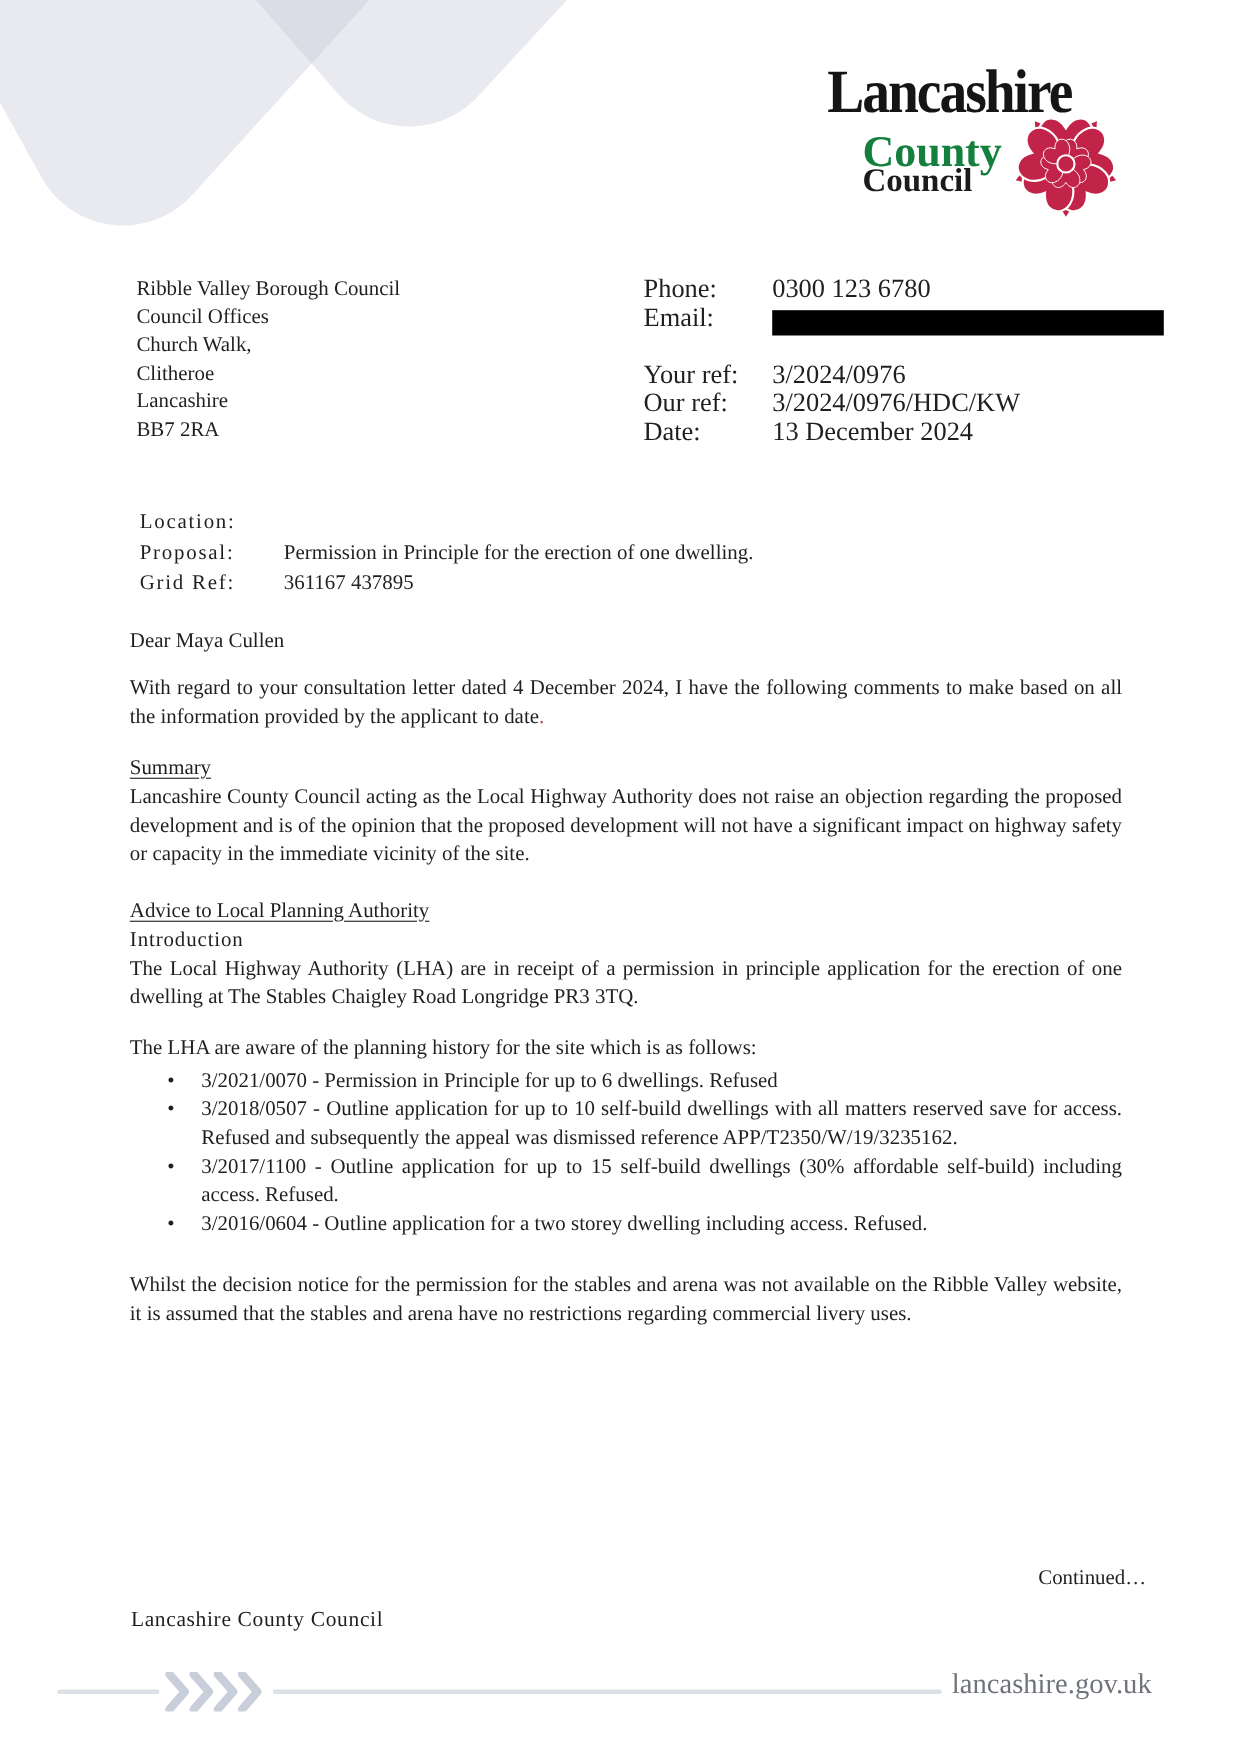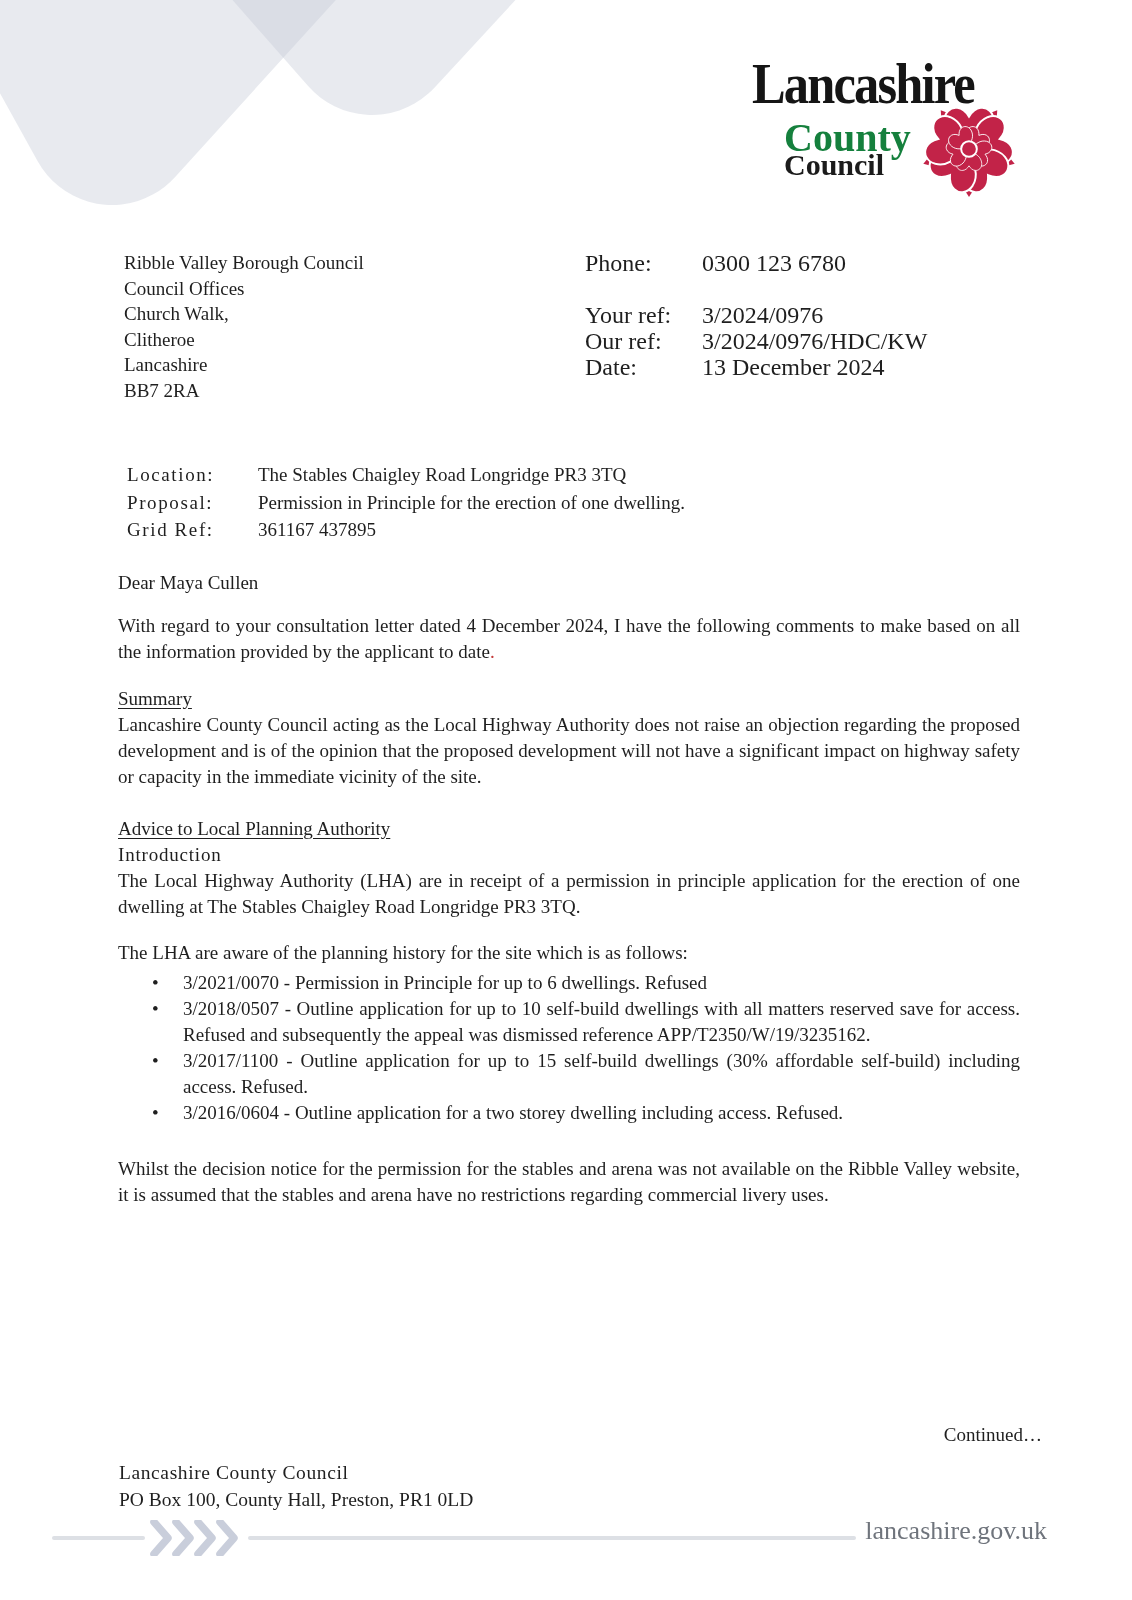--- a/index.html
+++ b/index.html
@@ -115,39 +115,42 @@
     <div>Clitheroe</div>
     <div>Lancashire</div>
     <div>BB7 2RA</div>
   </div>
 
   <div class="contact">
     <div class="row">
       <span class="lab">Phone:</span>
       <span class="val">0300 123 6780</span>
     </div>
+    <div class="row">
+      <span class="lab">Email:</span>
+      <span class="redact"></span>
+    </div>
     <div class="spacer-row"></div>
     <div class="row">
       <span class="lab">Your ref:</span>
       <span class="val">3/2024/0976</span>
     </div>
     <div class="row">
       <span class="lab">Our ref:</span>
       <span class="val">3/2024/0976/HDC/KW</span>
     </div>
     <div class="row">
       <span class="lab">Date:</span>
       <span class="val">13 December 2024</span>
     </div>
   </div>
 
   <div class="application">
     <div class="row">
       <span class="lab">Location:</span>
-      <span class="val">The Stables Chaigley Road Longridge PR3 3TQ</span>
     </div>
     <div class="row">
       <span class="lab">Proposal:</span>
       <span class="val">Permission in Principle for the erection of one dwelling.</span>
     </div>
     <div class="row">
       <span class="lab">Grid Ref:</span>
       <span class="val">361167 437895</span>
     </div>
   </div>
@@ -187,21 +190,20 @@
         <span class="bullet">•</span>
         <span>3/2016/0604 - Outline application for a two storey dwelling including access. Refused.</span>
       </div>
     </div>
 
     <div class="para">Whilst the decision notice for the permission for the stables and arena was not available on the Ribble Valley website, it is assumed that the stables and arena have no restrictions regarding commercial livery uses.</div>
   </div>
 
   <div class="continued">Continued…</div>
   <div class="footer-name">Lancashire County Council</div>
-  <div class="footer-addr">PO Box 100, County Hall, Preston, PR1 0LD</div>
 
   <div class="rule rule-1"></div>
   <svg class="chevrons" width="95" height="36" viewBox="0 0 95 36" aria-hidden="true">
     <g fill="none" stroke="#c9cedb" stroke-width="7.5" stroke-linecap="round" stroke-linejoin="round">
       <path d="M4,2 L18,18 L4,34"></path>
       <path d="M26,2 L40,18 L26,34"></path>
       <path d="M48,2 L62,18 L48,34"></path>
       <path d="M70,2 L84,18 L70,34"></path>
     </g>
   </svg>

